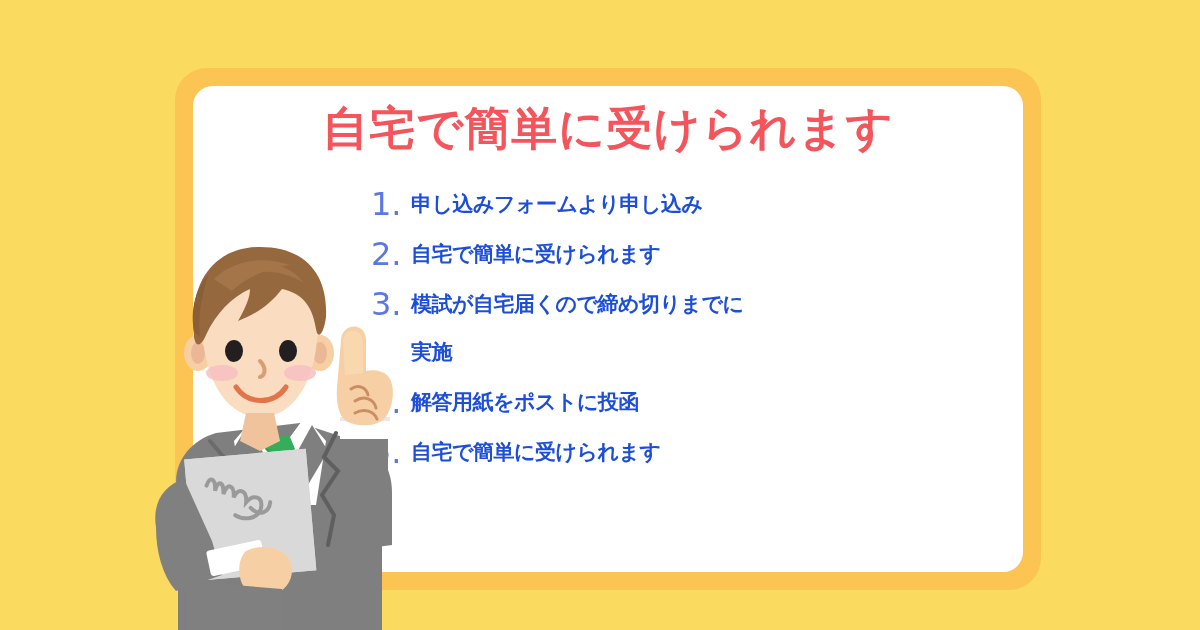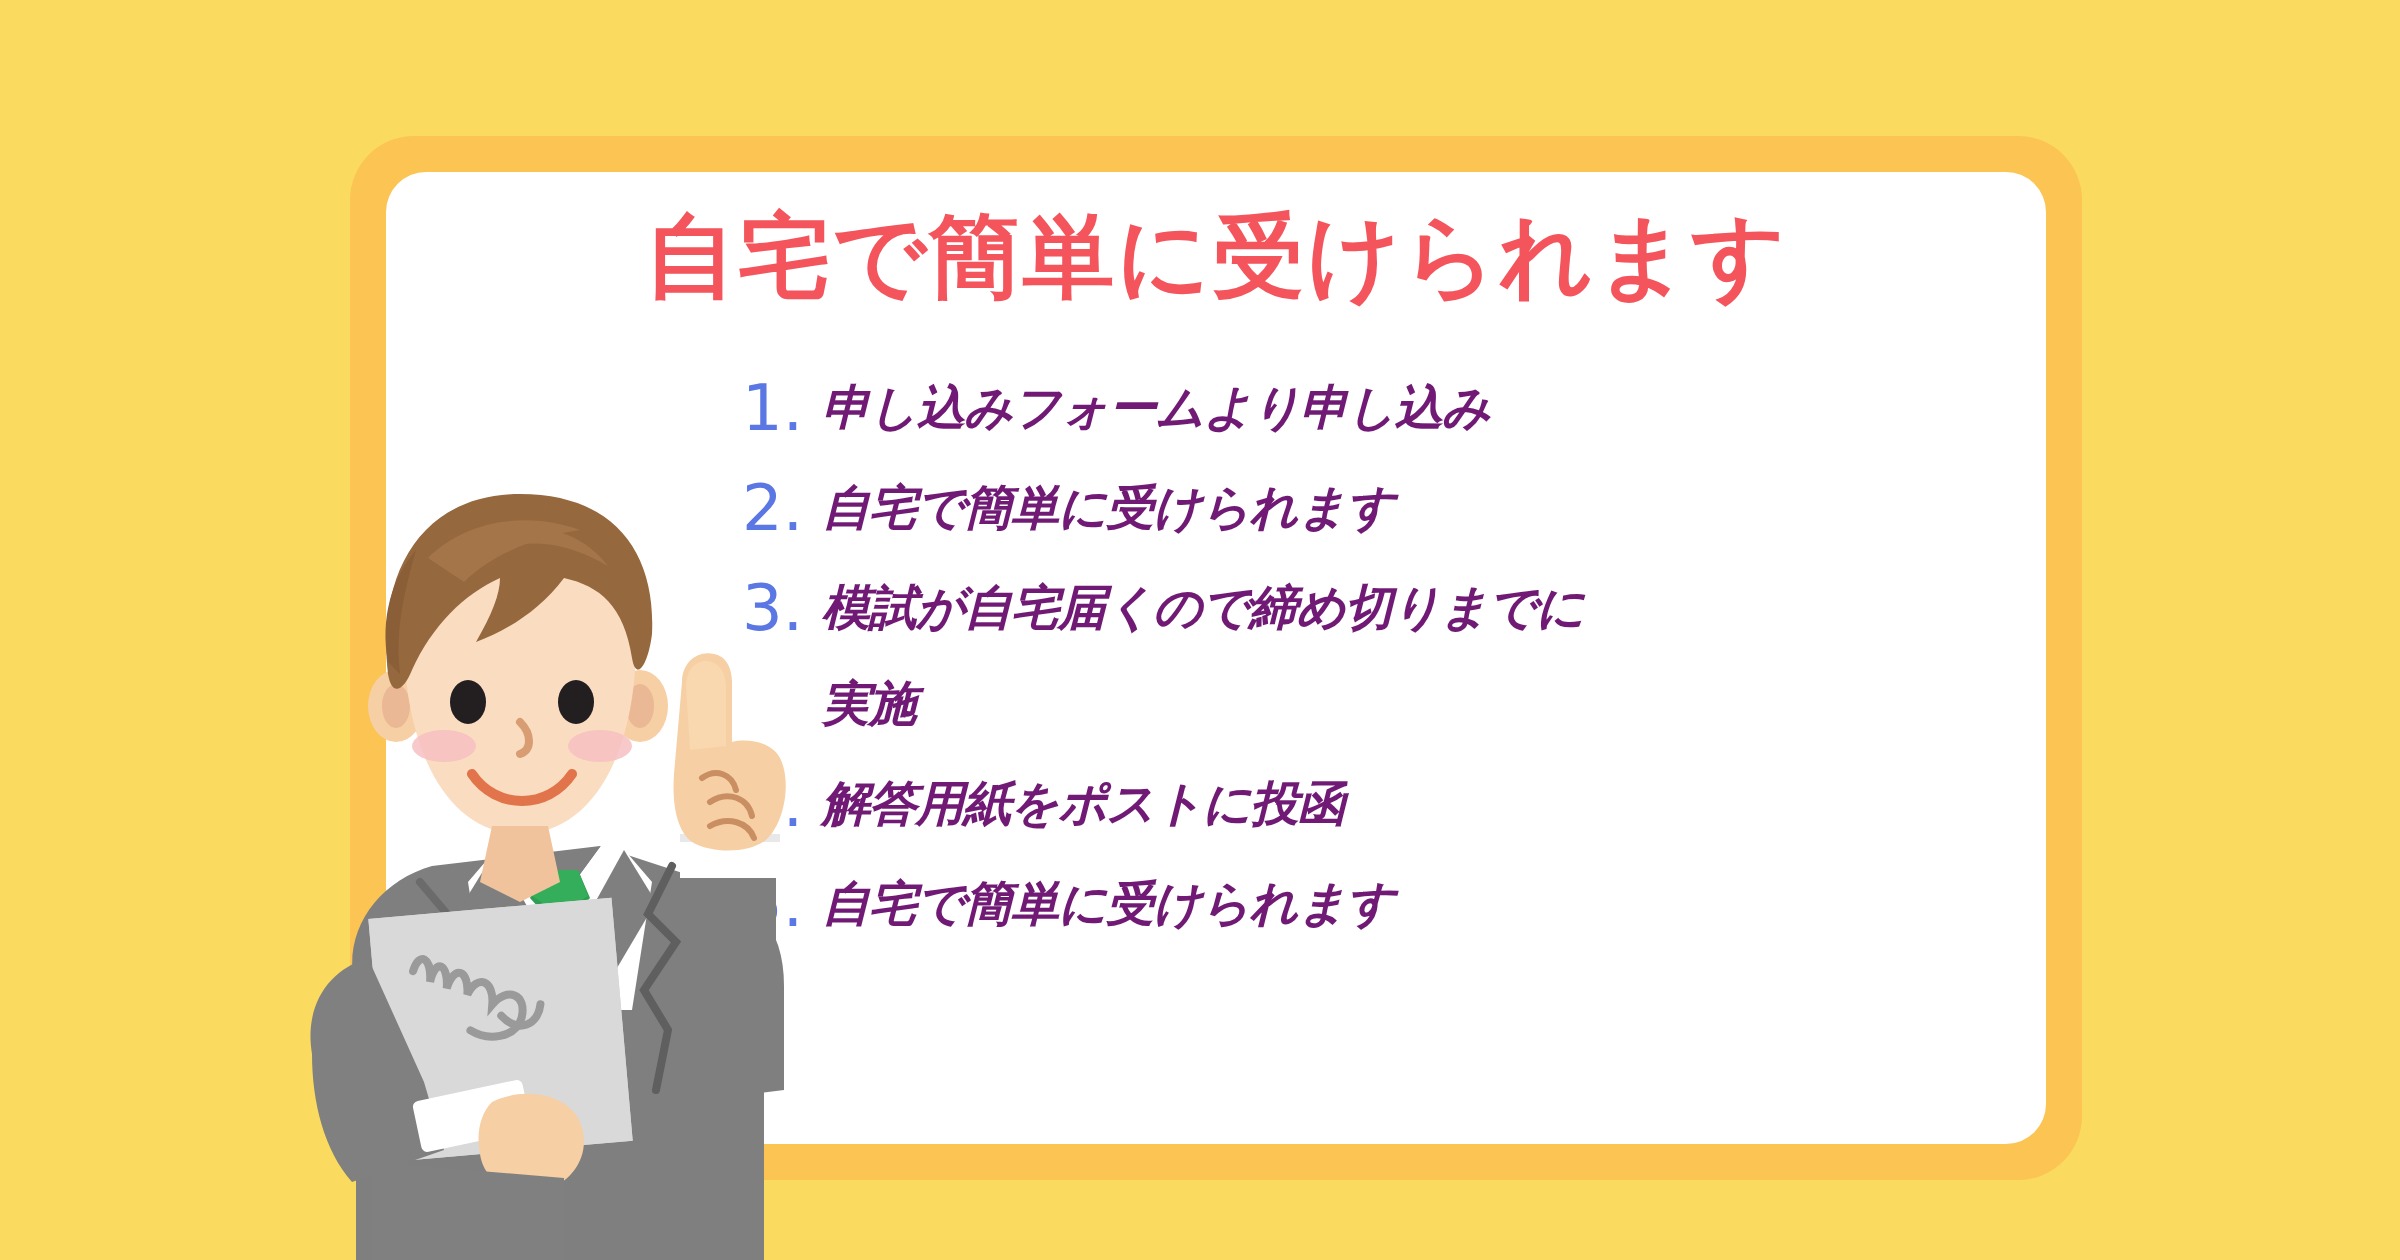--- a/index.html
+++ b/index.html
@@ -87,26 +87,25 @@
     flex: 0 0 auto;
     color: #5b77e4;
     font-size: 32px;
     font-weight: normal;
     line-height: 48px;
     width: 40px;
     text-align: left;
   }
 
   .step-text {
-    color: #701a75;
-    font-size: 24px;
+    color: #1d4ed8;
+    font-size: 21px;
     font-weight: bold;
     line-height: 48px;
     letter-spacing: -0.5px;
-    font-style: italic;
   }
 
   
   .character {
     position: absolute;
     left: 150px;
     top: 245px;
     width: 260px;
     height: 385px;
     z-index: 8;

